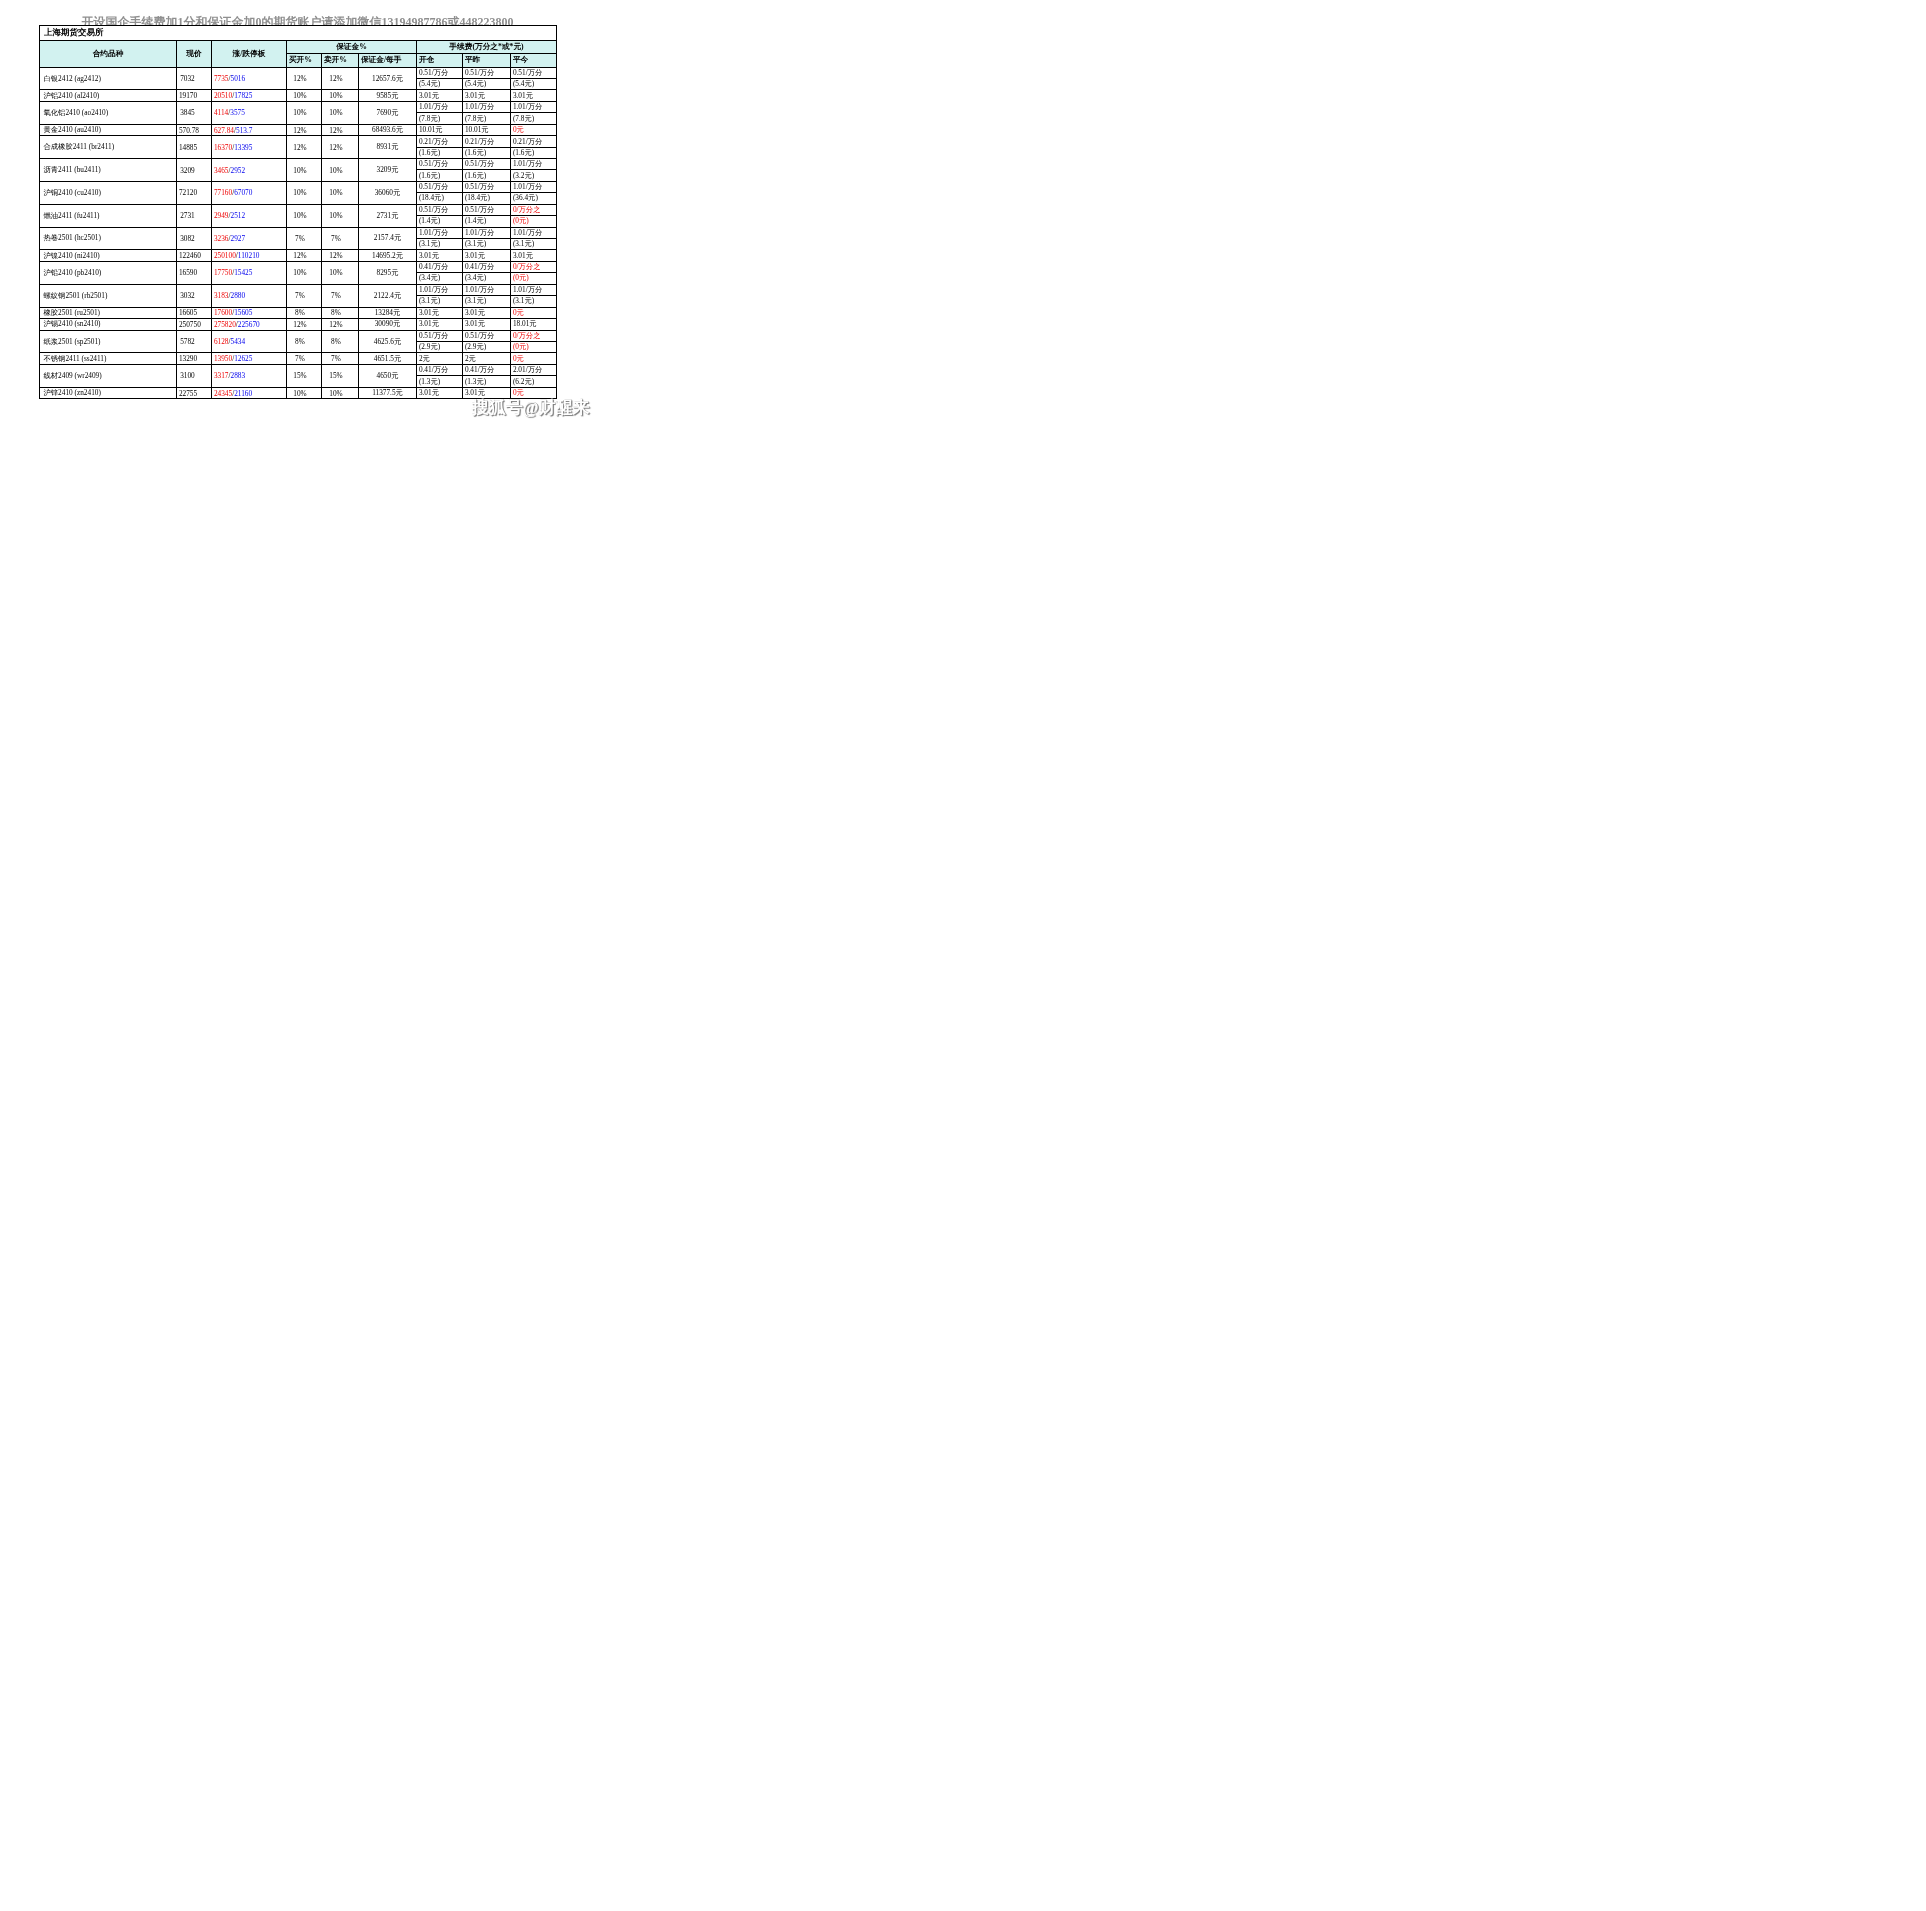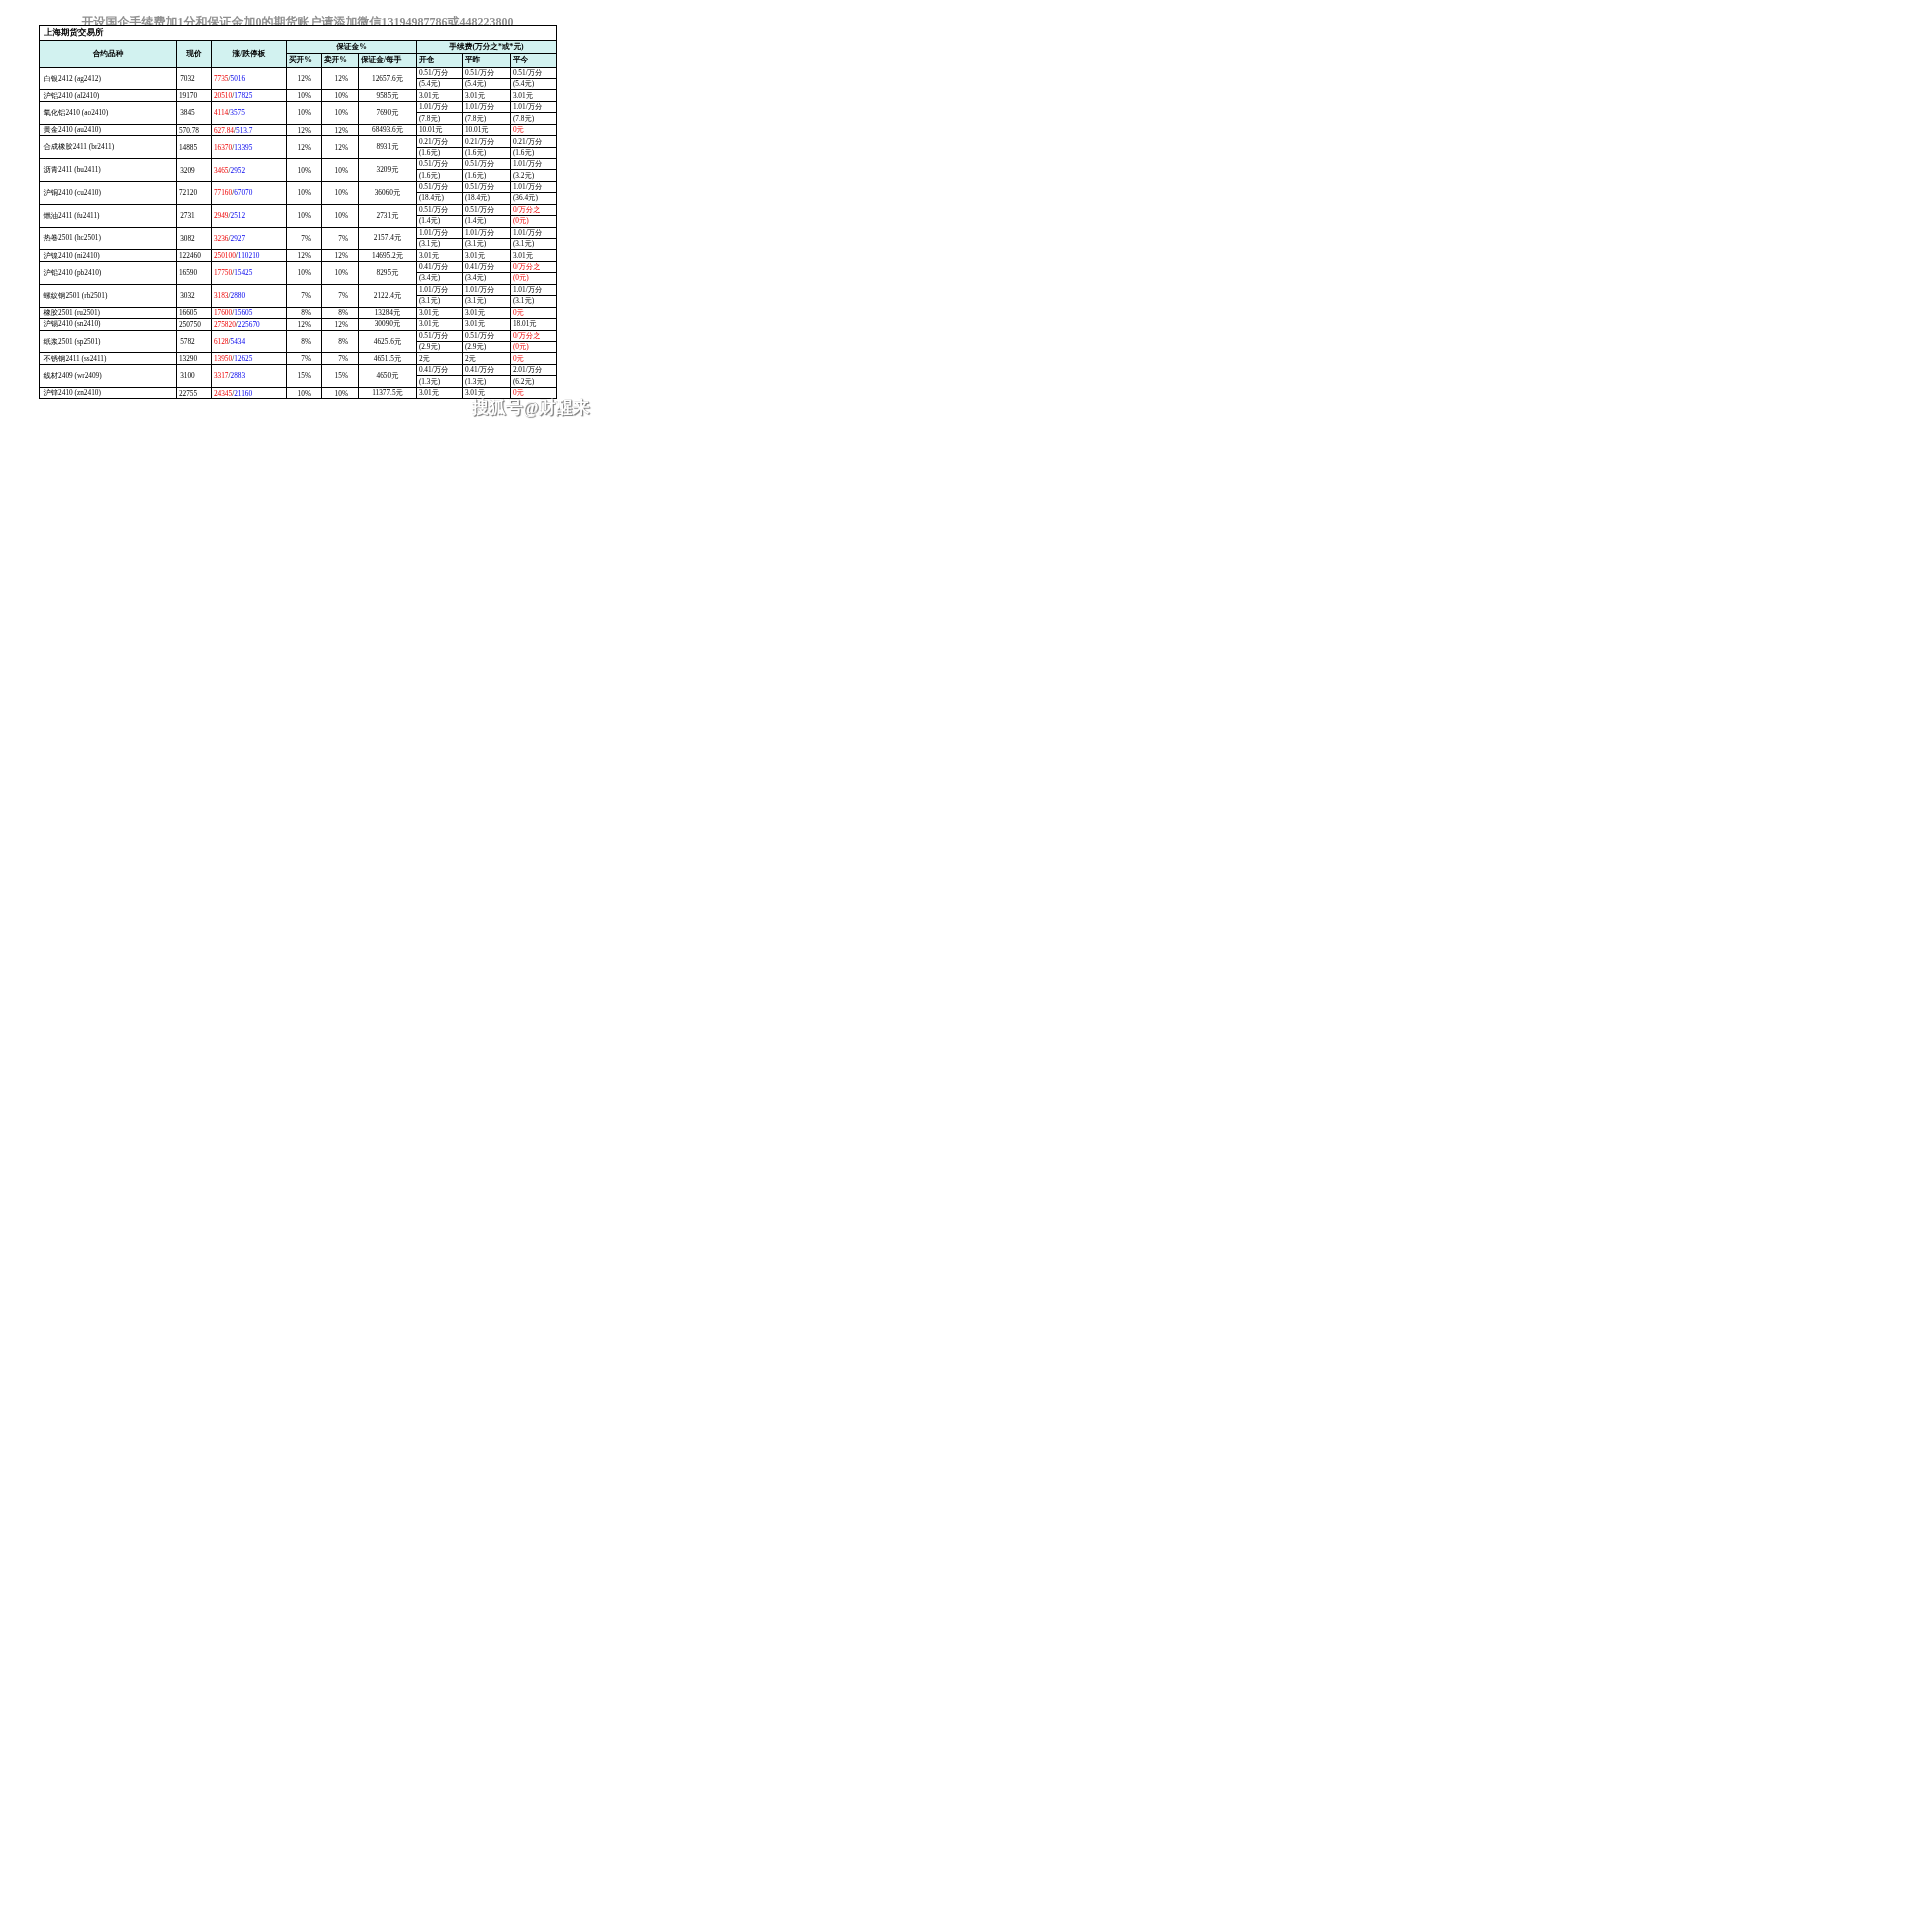--- a/index.html
+++ b/index.html
@@ -38,21 +38,21 @@
   tr.hdr-group th{height:12px;text-align:center;}
   tr.hdr-sub th{height:12.7px;border-bottom:1.2px solid #000;}
   th.rowspan-head{text-align:left;}
   tr.contract-top td{border-top:1.2px solid #000;}
   tr.single{height:11.6px;}
   tr.sub-top{height:11.2px;}
   tr.sub-bot{height:11.6px;}
   td.c-name{text-align:left;padding-left:3.5px;}
   td.c-price{text-align:center;padding-right:15px;}
   td.c-limit{text-align:left;}
-  td.c-pct{text-align:right;padding-right:10px;}
+  td.c-pct{text-align:center;padding-right:10px;}
   td.c-margin{text-align:center;}
   td.c-fee{text-align:left;}
   .up{color:var(--up-red,#ee0000);}
   .down{color:var(--down-blue,#0000ee);}
   td.red-fee{color:var(--up-red,#ee0000);}
   .watermark{
     position:absolute;right:5.4px;bottom:2.3px;
     font-size:17px;font-weight:bold;color:#ffffff;
     text-shadow:1.2px 1.2px 0.8px #7d7d7d, 0.4px 0.4px 0 #a8a8a8;
     white-space:nowrap;

